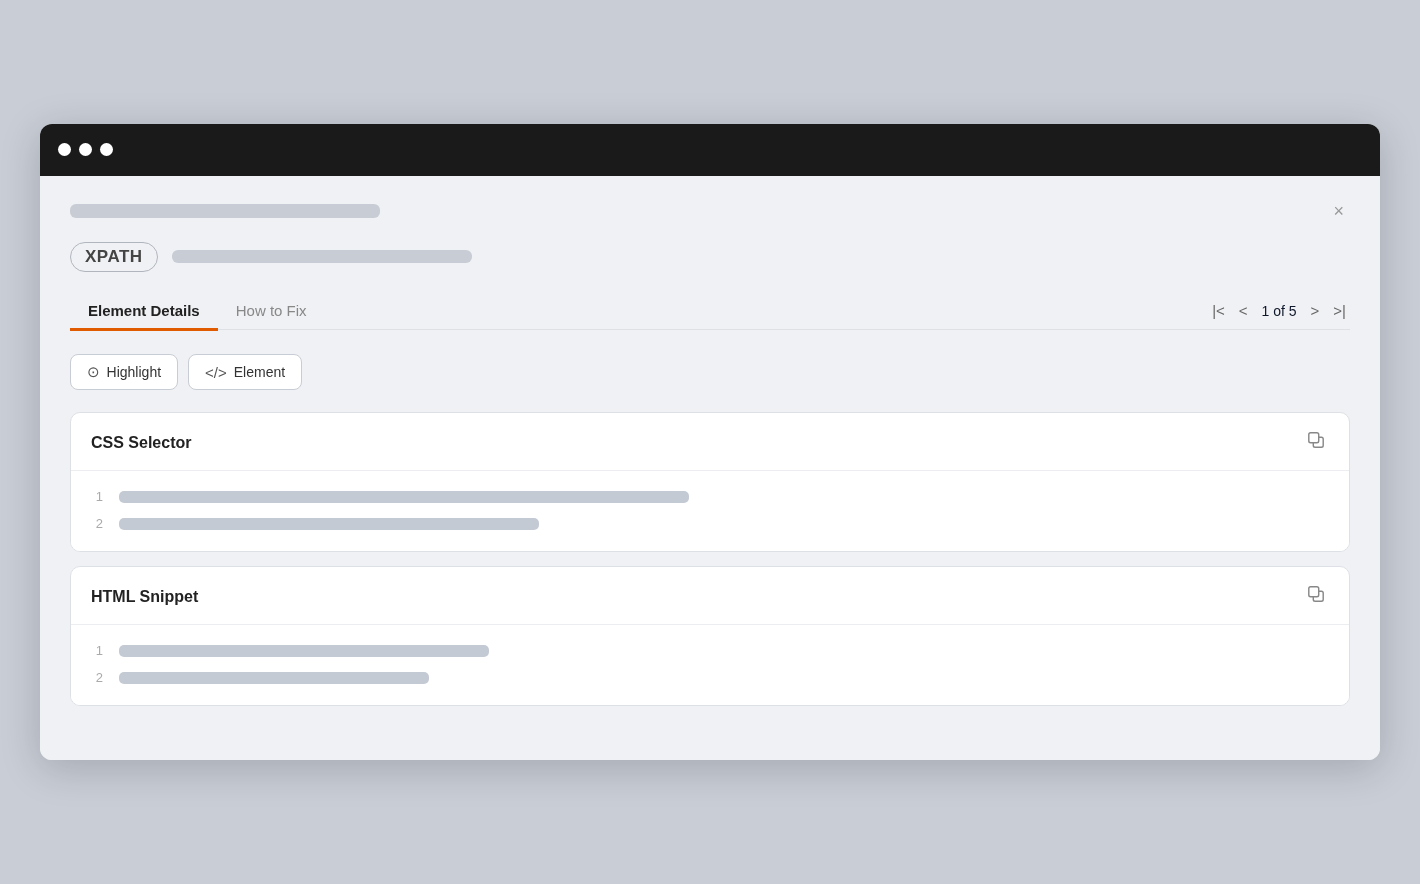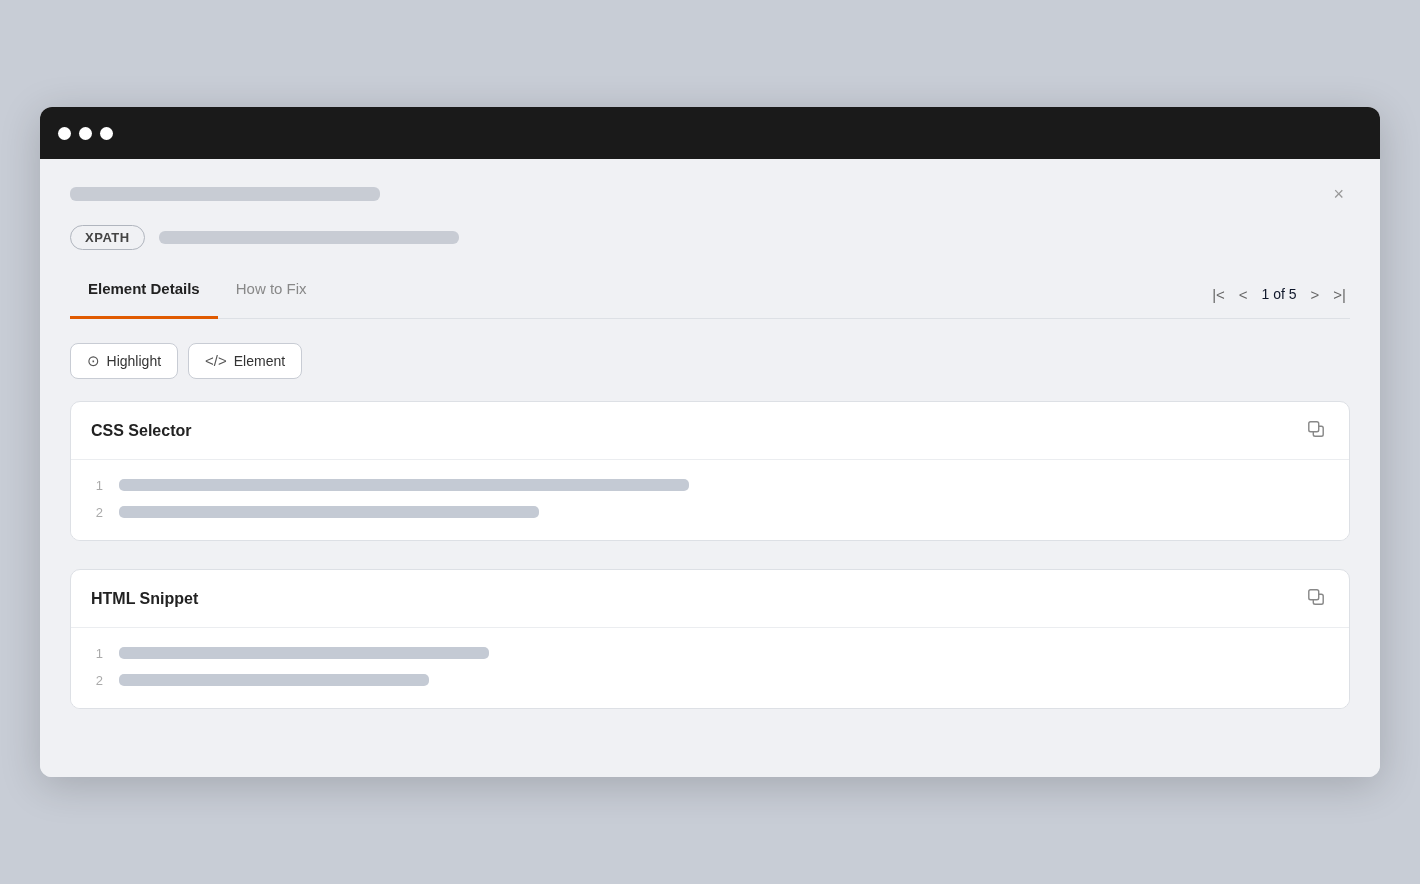--- a/index.html
+++ b/index.html
@@ -72,21 +72,21 @@
       display: flex;
       align-items: center;
       gap: 14px;
       margin-bottom: 20px;
     }
 
     .xpath-badge {
       border: 1.5px solid #b0b5be;
       border-radius: 20px;
       padding: 4px 14px;
-      font-size: 13px;
+      font-size: 17px;
       font-weight: 600;
       color: #444;
       letter-spacing: 0.5px;
       white-space: nowrap;
     }
 
     .xpath-value-placeholder {
       height: 13px;
       width: 300px;
       background: #c8ccd4;
@@ -101,21 +101,21 @@
       border-bottom: 1.5px solid #dde0e5;
       margin-bottom: 24px;
     }
 
     .tabs-left {
       display: flex;
       gap: 0;
     }
 
     .tab {
-      padding: 10px 18px 19px;
+      padding: 10px 18px 9px;
       font-size: 15px;
       font-weight: 500;
       color: #888;
       cursor: pointer;
       border-bottom: 3px solid transparent;
       margin-bottom: -1.5px;
       background: none;
       border-top: none;
       border-left: none;
       border-right: none;
@@ -175,21 +175,21 @@
     .action-btn .btn-icon {
       font-size: 15px;
       color: #555;
     }
 
     
     .code-card {
       background: #fff;
       border: 1.5px solid #dde0e5;
       border-radius: 10px;
-      margin-bottom: 28px;
+      margin-bottom: 14px;
       overflow: hidden;
     }
 
     .code-card-header {
       display: flex;
       align-items: center;
       justify-content: space-between;
       padding: 16px 20px 14px;
       border-bottom: 1.5px solid #ebedf0;
     }

